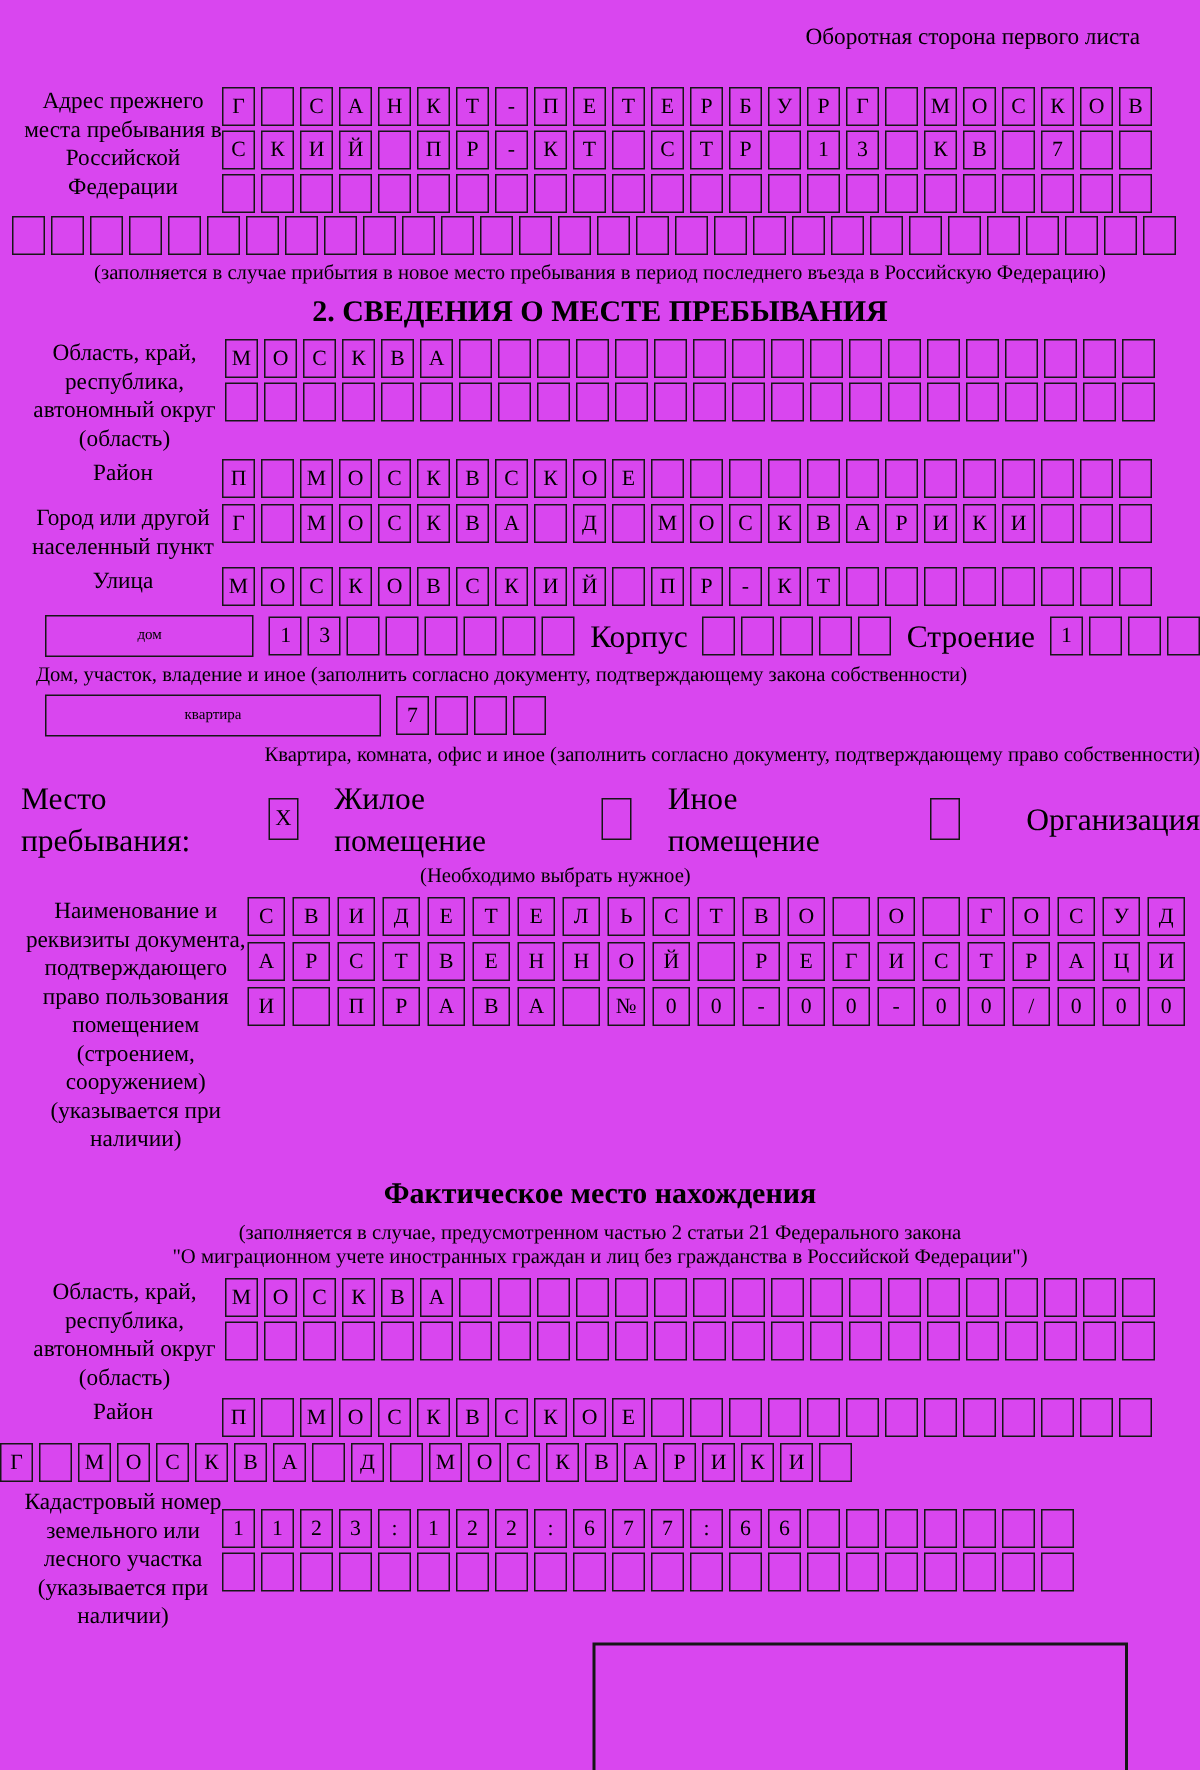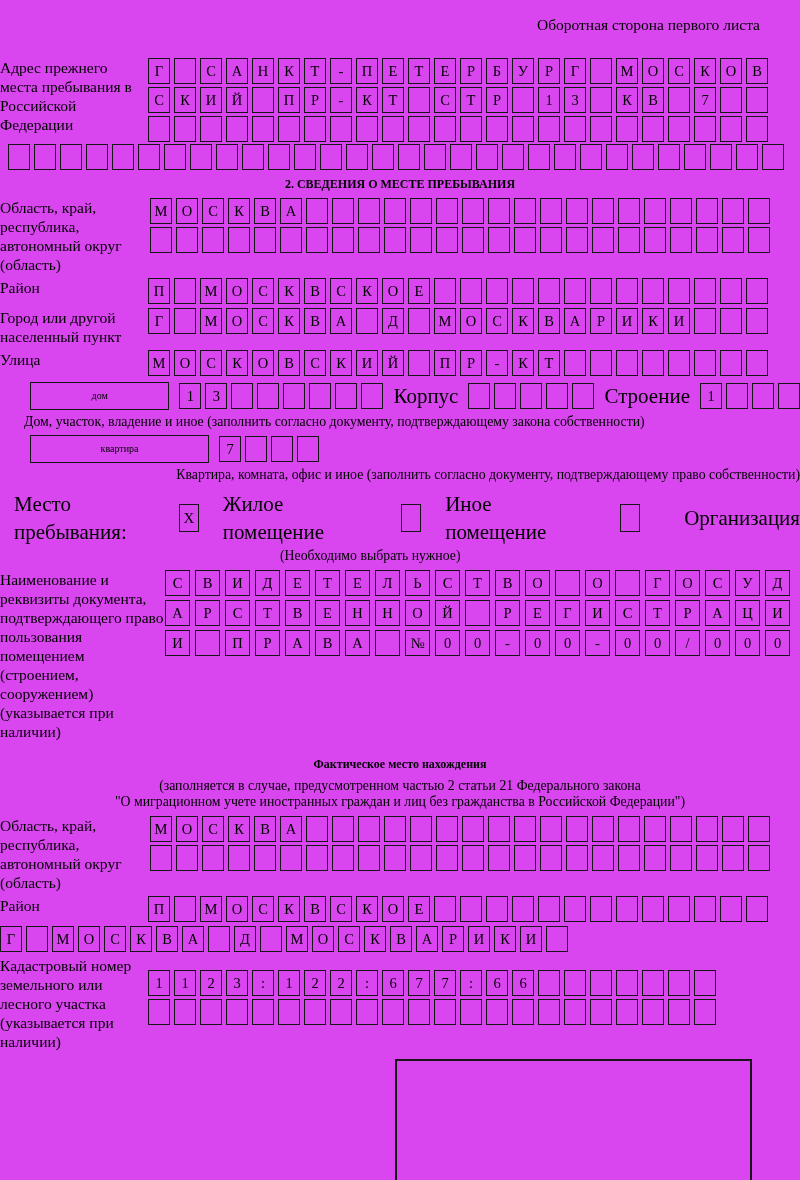--- a/index.html
+++ b/index.html
@@ -2,29 +2,29 @@
 <html><head>
 <meta charset="utf-8">
 <style>
   html,body{margin:0;padding:0;background:#fff;}
   .page{
     position:relative;width:800px;height:1180px;background:#d946ef;color:#000;
     font-family:"Liberation Serif", serif;overflow:hidden;
   }
   .hdr{ text-align:right;padding:16px 40px 0 0;font-size:15.5px;}
   .frow{display:flex;align-items:flex-start;}
-  .flabel{flex:0 0 148px;padding-left:0;box-sizing:border-box;
-          font-size:15.5px;line-height:19px;}
+  .flabel{flex:0 0 148px;padding-left:16px;box-sizing:border-box;
+          font-size:15.5px;line-height:19px;text-align:center;}
   .fcells{display:flex;flex-direction:column;row-gap:3px;}
   .cellrow{display:flex;column-gap:4px;}
   .cell{box-sizing:border-box;width:22px;height:26px;border:1.6px solid #161616;
         text-align:center;font-size:14.5px;line-height:24px;font-family:"Liberation Serif",serif;}
   .cell.wdoc{width:25px;}
   .note{font-size:13.8px;text-align:center;margin-top:4px;}
-  .title{font-size:12px;font-weight:bold;text-align:center;margin:7px 0 6px 0;}
+  .title{font-size:20px;font-weight:bold;text-align:center;margin:7px 0 6px 0;}
   .wbox{box-sizing:border-box;border:1.6px solid #161616;height:28px;
         text-align:center;font-size:10px;line-height:26px;}
   .inlinelbl{font-size:21px;line-height:28px;}
   .cbox{box-sizing:border-box;width:24px;height:28px;border:1.6px solid #161616;
         text-align:center;font-size:15px;line-height:26px;}
   .stamp{box-sizing:border-box;border:2px solid #161616;width:357px;height:168px;
          margin:8px 0 0 395px;}
   .mt2{margin-top:2px;} .mt4{margin-top:4px;} .mt6{margin-top:6px;}
 </style>
 </head>
@@ -142,20 +142,21 @@
       <span class="cell"></span>
       <span class="cell"></span>
       <span class="cell"></span>
       <span class="cell"></span>
       <span class="cell"></span>
       <span class="cell"></span>
       <span class="cell"></span>
       <span class="cell"></span>
       <span class="cell"></span>
     </div>
+  <div class="note">(заполняется в случае прибытия в новое место пребывания в период последнего въезда в Российскую Федерацию)</div>
 
   <div class="title">2. СВЕДЕНИЯ О МЕСТЕ ПРЕБЫВАНИЯ</div>
 
   <div class="frow">
     <div class="flabel" style="flex-basis:150px;max-width:150px;">Область, край, республика, автономный округ (область)</div>
     <div class="fcells">
       <div class="cellrow">
           <span class="cell">М</span>
           <span class="cell">О</span>
           <span class="cell">С</span>
@@ -324,21 +325,21 @@
     <div class="cellrow" style="margin-top:1px;">
         <span class="cell">1</span>
         <span class="cell"></span>
         <span class="cell"></span>
         <span class="cell"></span>
       </div>
   </div>
   <div class="note" style="text-align:left;padding-left:24px;">Дом, участок, владение и иное (заполнить согласно документу, подтверждающему закона собственности)</div>
 
   <div style="display:flex;align-items:flex-start;margin:5px 0 0 30px;column-gap:10px;">
-    <div class="wbox" style="width:179px;">квартира</div>
+    <div class="wbox" style="width:224px;">квартира</div>
     <div class="cellrow" style="margin-top:1px;">
         <span class="cell">7</span>
         <span class="cell"></span>
         <span class="cell"></span>
         <span class="cell"></span>
       </div>
   </div>
   <div class="note" style="text-align:right;padding-left:24px;">Квартира, комната, офис и иное (заполнить согласно документу, подтверждающему право собственности)</div>
 
   <div style="display:flex;align-items:center;margin:7px 0 0 14px;column-gap:24px;">

